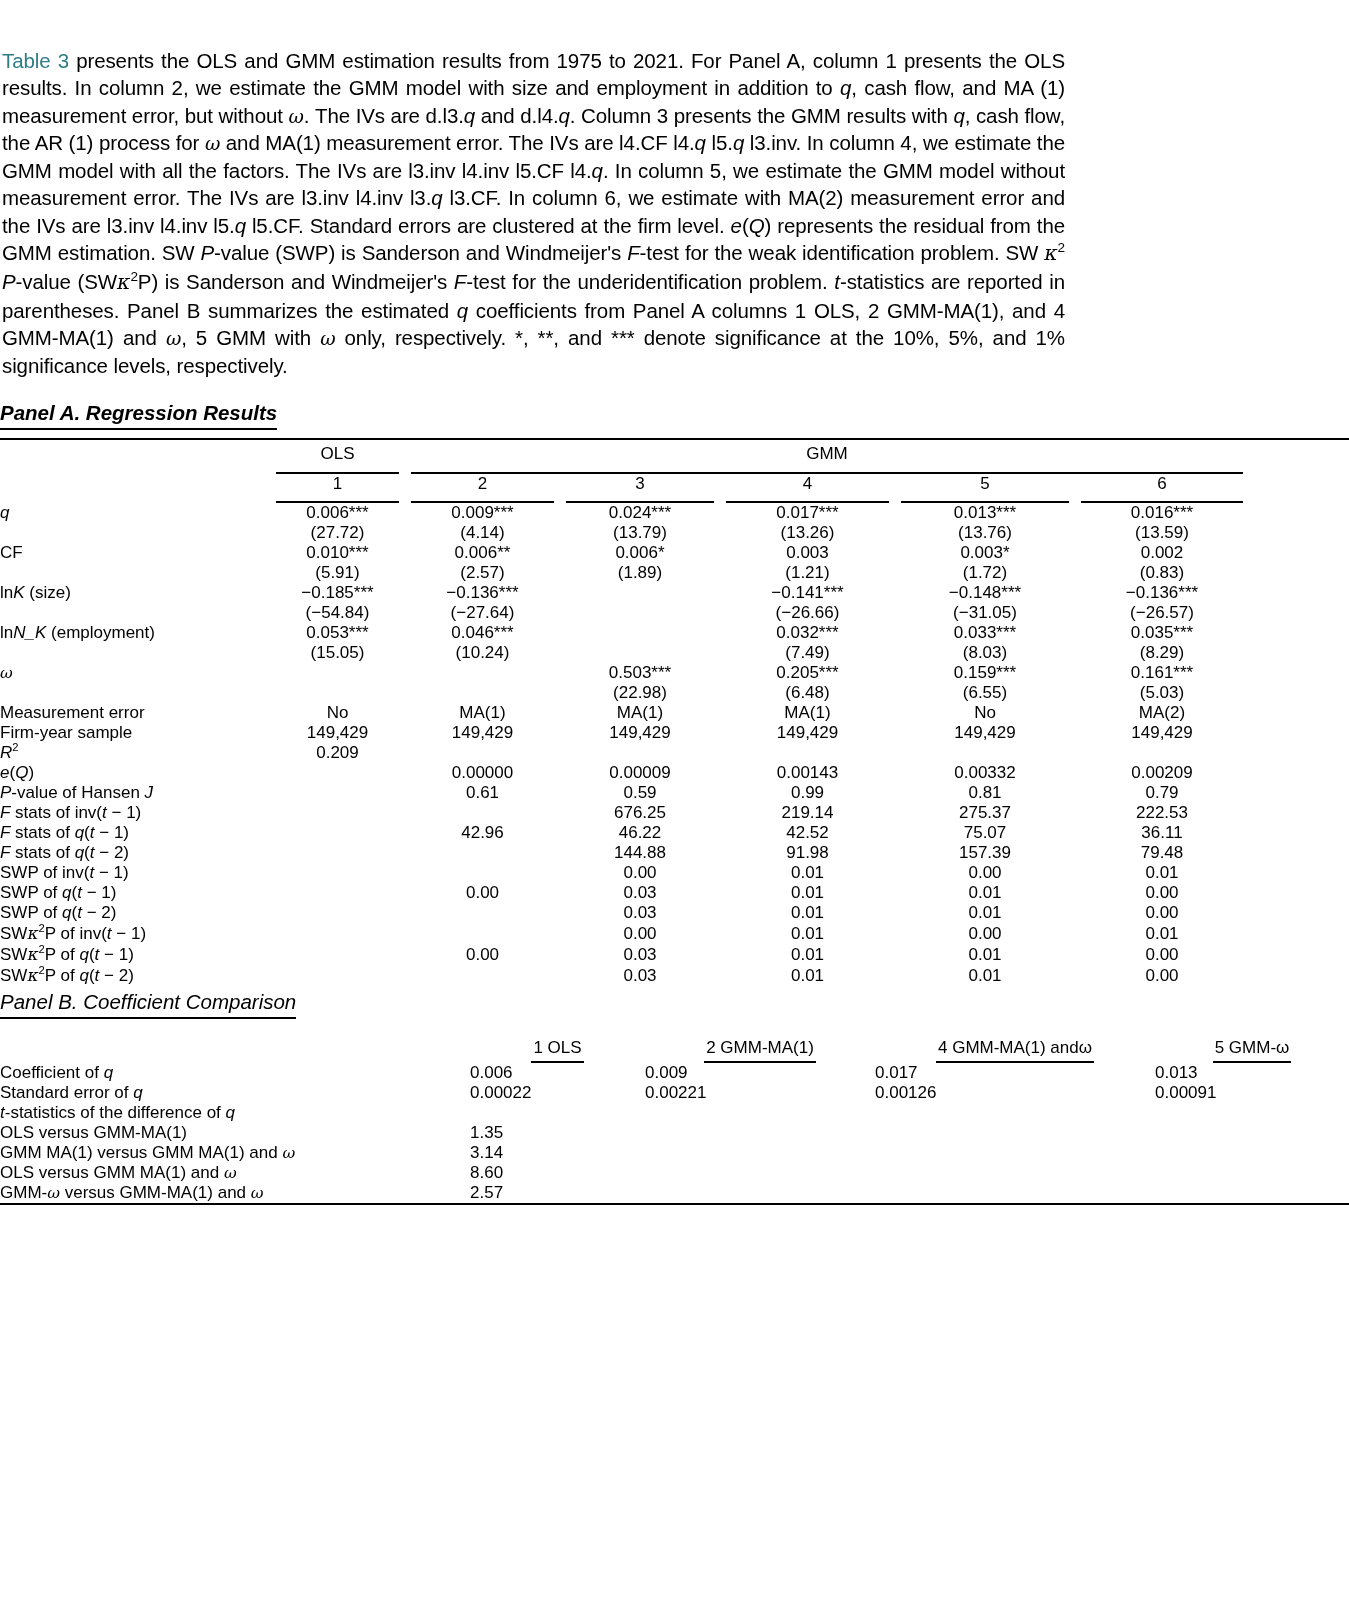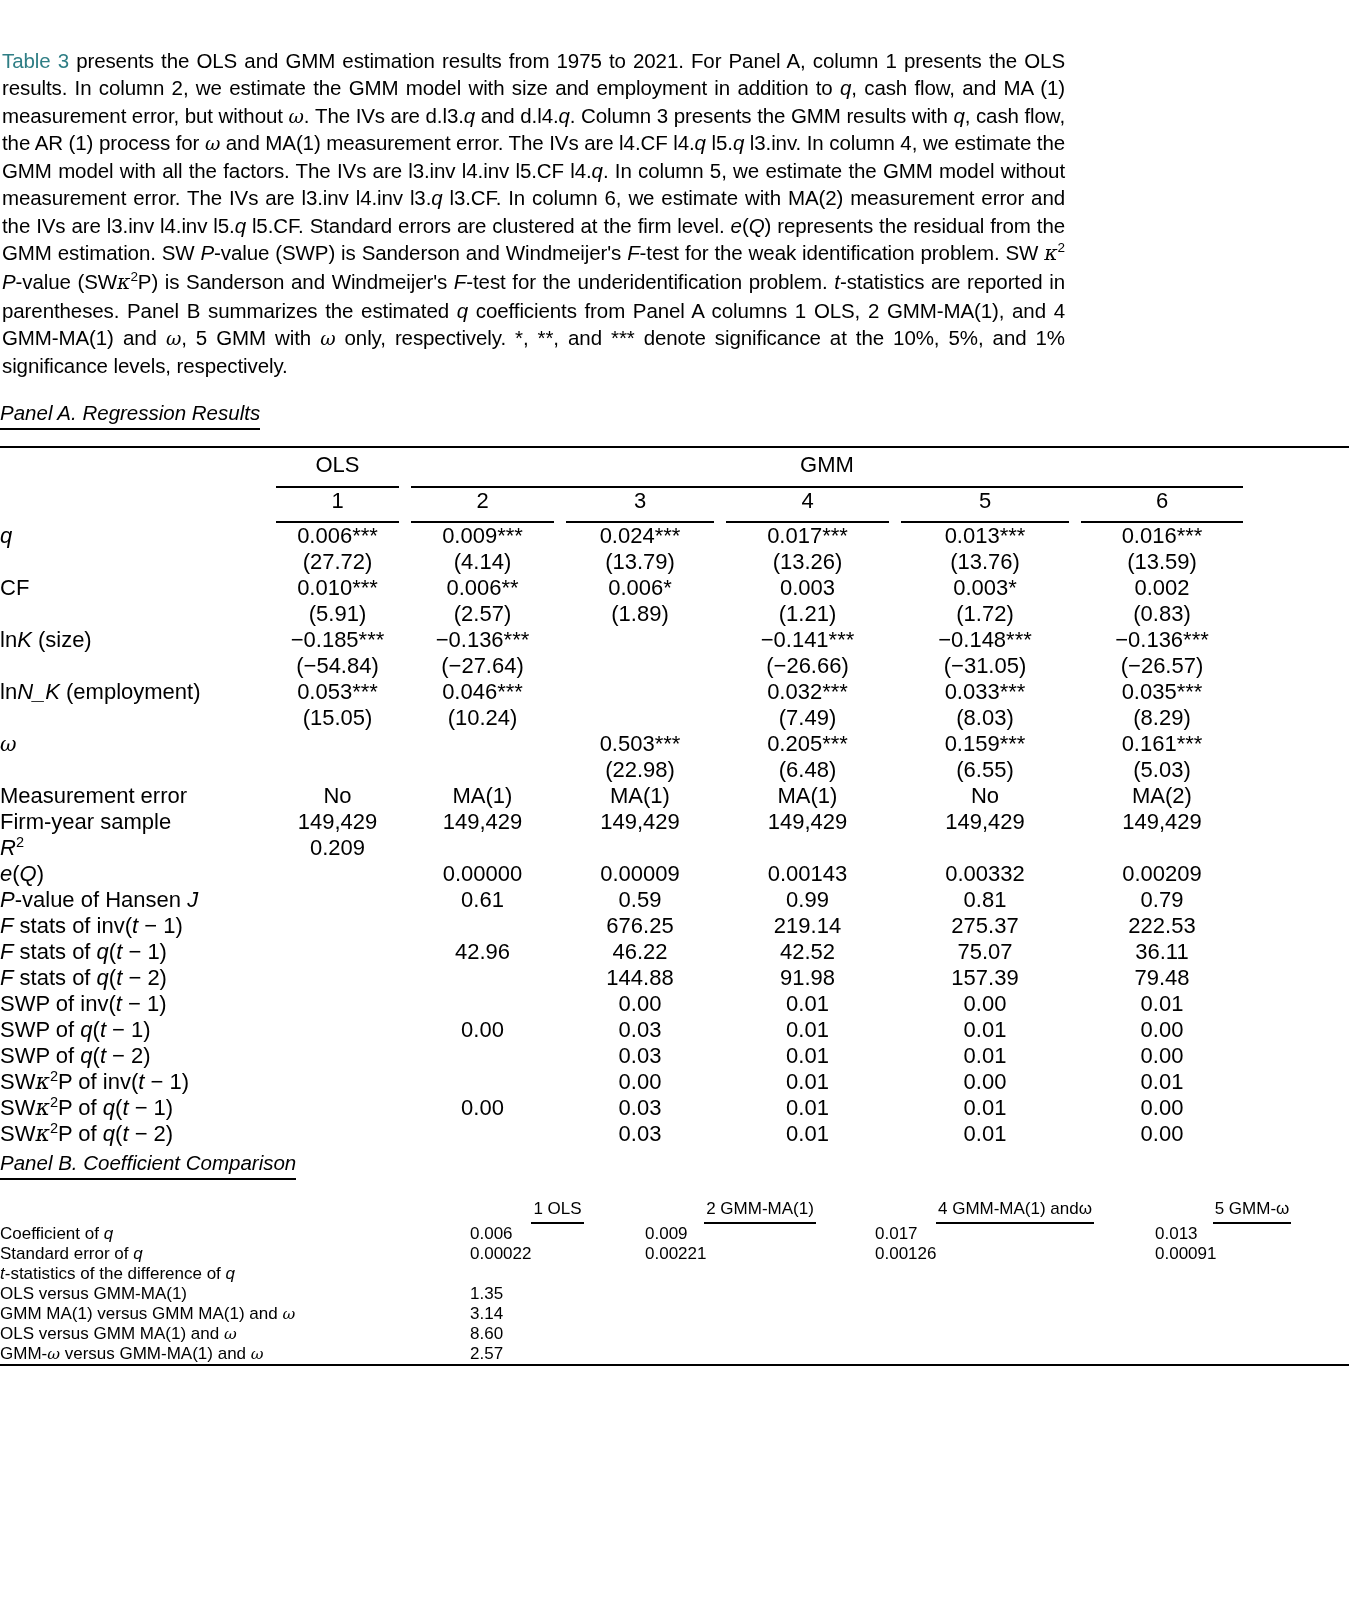--- a/index.html
+++ b/index.html
@@ -37,28 +37,28 @@
 
   
   .panel-title {
     font-size: 20.5px;
     font-style: italic;
     display: inline-block;
     border-bottom: 2px solid #000;
     padding-bottom: 3px;
     margin: 0;
   }
-  .panel-title-wrap { margin-top: 22px; margin-bottom: 16px; }
+  .panel-title-wrap { margin-top: 22px; margin-bottom: 8px; font-weight: bold; }
   .panel-b-wrap { margin-top: 4px; margin-bottom: 4px; }
 
   
   table.tbl {
     width: 1349px;
     border-collapse: collapse;
-    font-size: 22px;
+    font-size: 17px;
     table-layout: fixed;
   }
   table.tbl td, table.tbl th {
     padding: 0;
     font-weight: normal;
     vertical-align: bottom;
   }
   .lab {
     text-align: left;
     white-space: nowrap;

